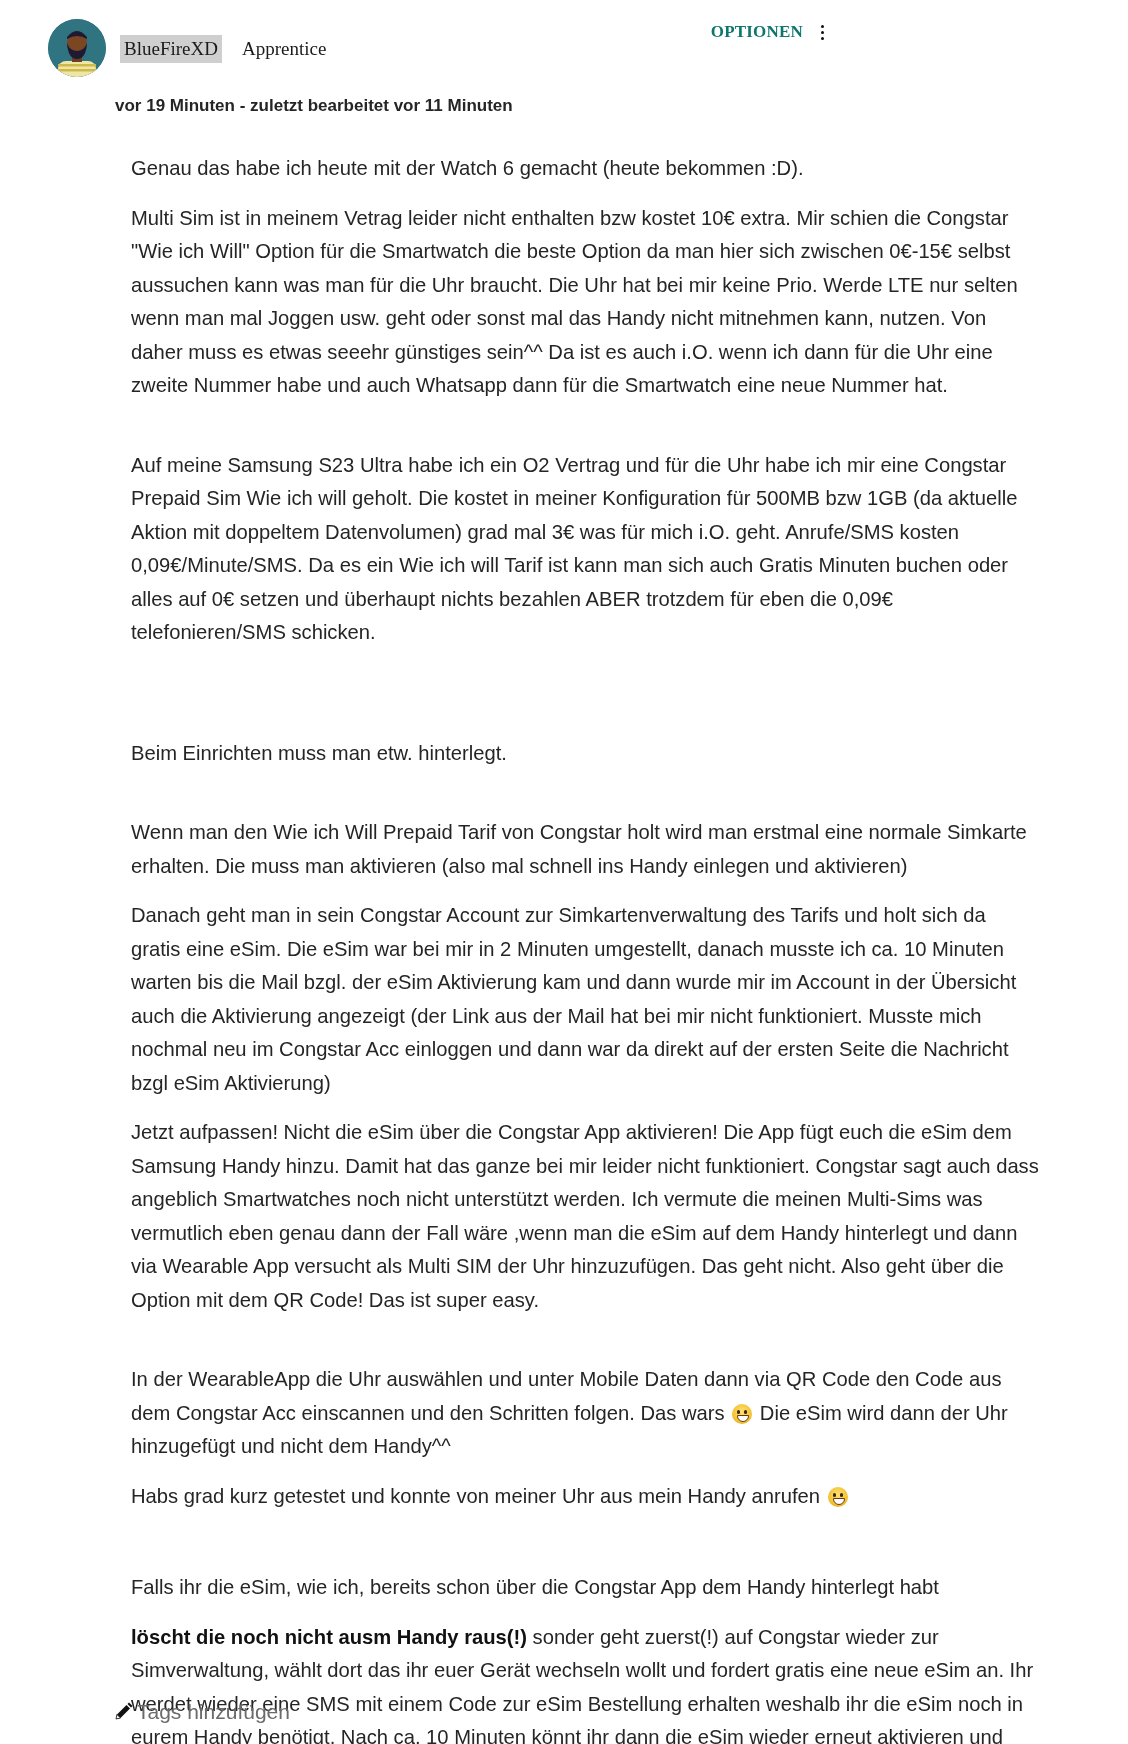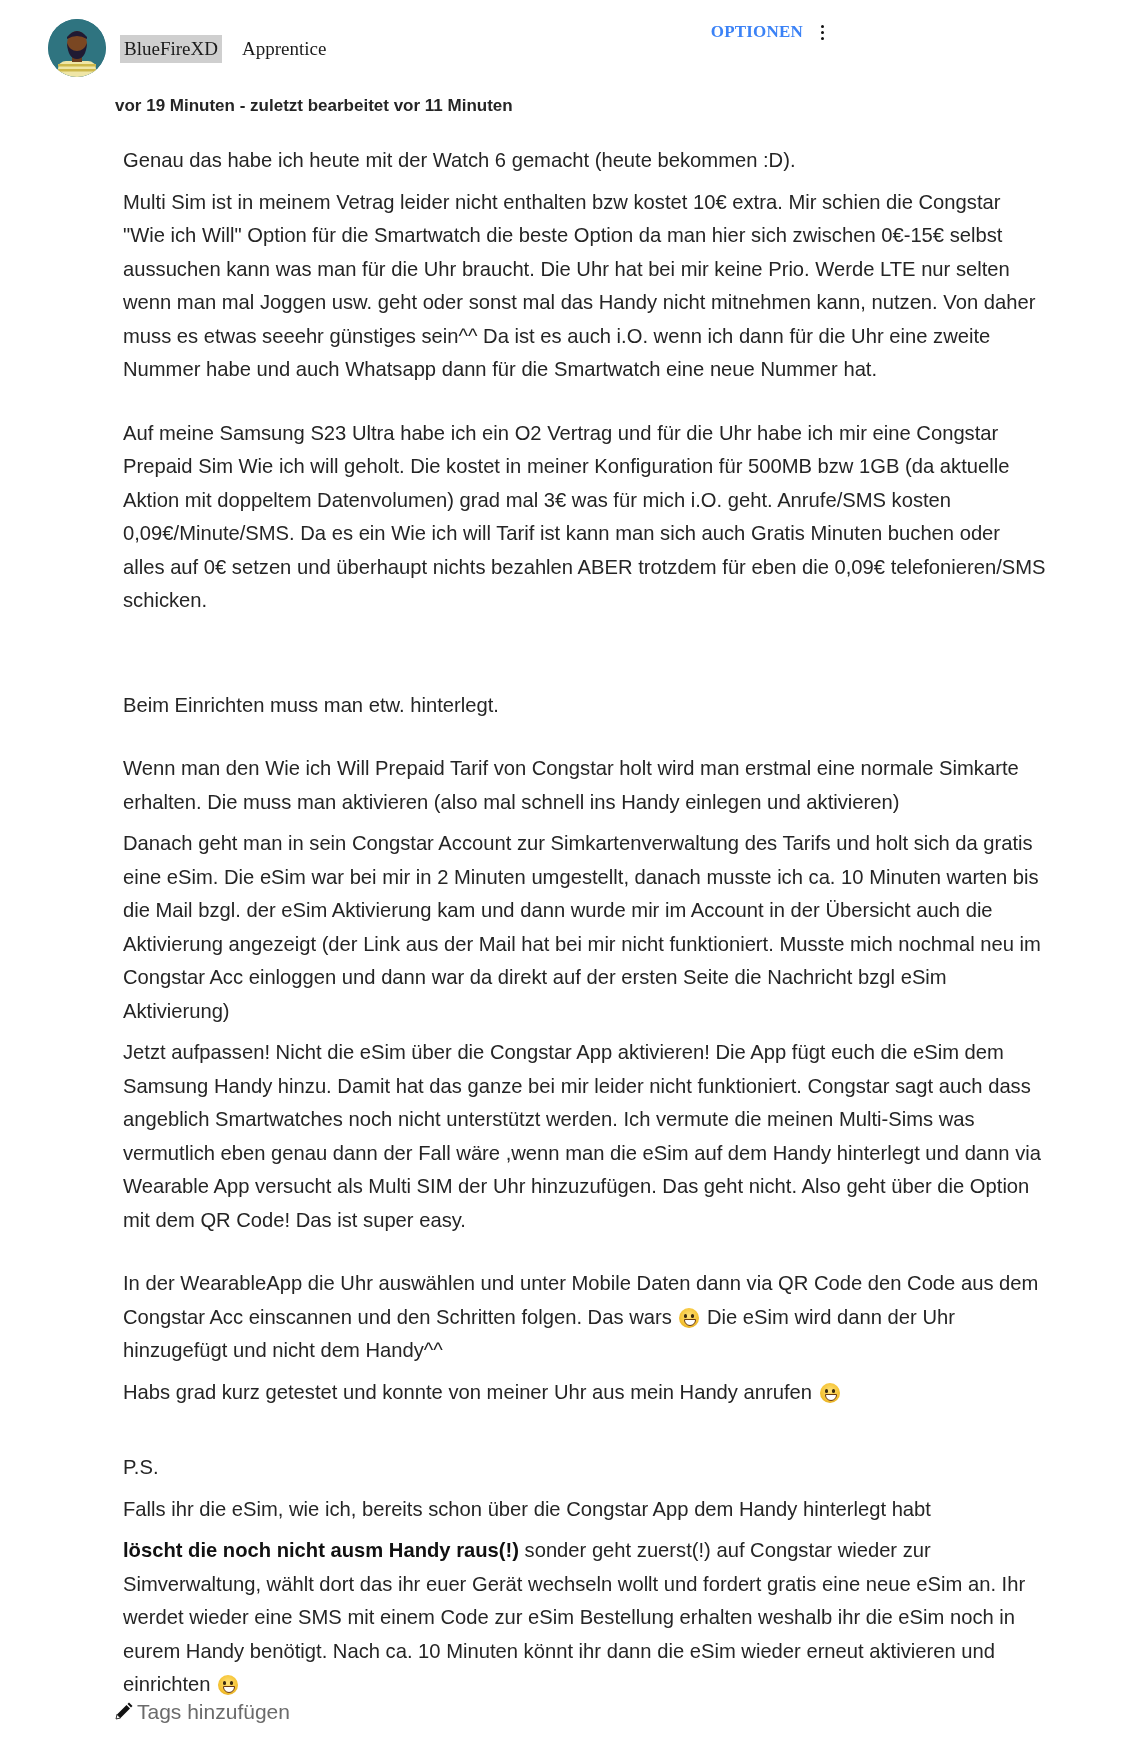--- a/index.html
+++ b/index.html
@@ -15,32 +15,32 @@
     .author {
       position: absolute; left: 120px; top: 35px; height: 28px; line-height: 28px;
       font-size: 19px; display: flex; align-items: center;
     }
     .author-name {
       background: #cfcfcf; padding: 0 4px; color: #1b1b1b; font-size: 19px;
     }
     .author-rank { margin-left: 20px; color: #1b1b1b; font-size: 19px; }
     .options {
       position: absolute; right: 76px; top: 22px; display: flex; align-items: center;
-      font-size: 17px; font-weight: bold; color: #3b82f6; letter-spacing: 0.2px; cursor: pointer; justify-content: flex-end;
+      font-size: 17px; font-weight: bold; color: #0f766e; letter-spacing: 0.2px; cursor: pointer; justify-content: flex-end;
     }
     .options-dots { margin-left: 18px; display: flex; flex-direction: column; gap: 3px; }
     .options-dots span { width: 3px; height: 3px; background: #111; border-radius: 50%; display: block; }
     .meta {
       position: absolute; left: 115px; top: 96px; font-size: 17px; color: #252525; font-weight: bold;
     }
     .body-text {
       position: absolute; left: 115px; top: 136px; width: 940px;
       font-size: 20.2px; line-height: 33.5px; color: #252525;
     }
-    .body-text p { margin: 8px; }
+    .body-text p { margin: 16px; }
     .gap1 { height: 14px; }
     .gap-lg { height: 55px; }
     .emoji {
       display: inline-block; width: 20px; height: 20px; border-radius: 50%;
       background: radial-gradient(circle at 50% 40%, #ffe27a 0%, #f5c232 60%, #d49a16 100%);
       vertical-align: -4px; position: relative; margin: 0 2px;
     }
     .emoji::before {
       content: ""; position: absolute; left: 5px; top: 6px; width: 3px; height: 4px;
       background: #3b2a10; border-radius: 2px; box-shadow: 7px 0 0 #3b2a10;
@@ -97,21 +97,20 @@
   <div class="gap-lg"></div>
   <p>Beim Einrichten muss man etw. hinterlegt.</p>
   <div class="gap1"></div>
   <p>Wenn man den Wie ich Will Prepaid Tarif von Congstar holt wird man erstmal eine normale Simkarte erhalten. Die muss man aktivieren (also mal schnell ins Handy einlegen und aktivieren)</p>
   <p>Danach geht man in sein Congstar Account zur Simkartenverwaltung des Tarifs und  holt sich da gratis eine eSim. Die eSim war bei mir in 2 Minuten umgestellt, danach musste ich ca. 10 Minuten warten bis die Mail bzgl. der eSim Aktivierung kam und dann wurde mir im Account in der Übersicht auch die Aktivierung angezeigt (der Link aus der Mail hat bei mir nicht funktioniert. Musste mich nochmal neu im Congstar Acc einloggen und dann war da direkt auf der ersten Seite die Nachricht bzgl eSim Aktivierung)</p>
   <p>Jetzt aufpassen! Nicht die eSim über die Congstar App aktivieren! Die App fügt euch die eSim dem Samsung Handy hinzu. Damit hat das ganze bei mir leider nicht funktioniert. Congstar sagt auch dass angeblich Smartwatches noch nicht unterstützt werden. Ich vermute die meinen Multi-Sims was vermutlich eben genau dann der Fall wäre ,wenn man die eSim auf dem Handy hinterlegt und dann via Wearable App versucht als Multi SIM der Uhr hinzuzufügen. Das geht nicht. Also geht über die Option mit dem QR Code! Das ist super easy.</p>
   <div class="gap1"></div>
   <p><span>In der WearableApp die Uhr auswählen und unter Mobile Daten dann via QR Code den Code aus dem Congstar Acc einscannen und den Schritten folgen. Das wars</span> <span class="emoji"></span><span> Die eSim wird dann der Uhr hinzugefügt und nicht dem Handy^^</span></p>
   <p><span>Habs grad kurz getestet und konnte von meiner Uhr aus mein Handy anrufen</span> <span class="emoji"></span></p>
   <div class="gap1" style="height:26px"></div>
-  <p>P.S.</p>
   <p>Falls ihr die eSim, wie ich, bereits schon über die Congstar App dem Handy hinterlegt habt</p>
   <p><b>löscht die noch nicht ausm Handy raus(!)</b><span> sonder geht zuerst(!) auf Congstar wieder zur Simverwaltung, wählt dort das ihr euer Gerät wechseln wollt und fordert gratis eine neue eSim an. Ihr werdet wieder eine SMS mit einem Code zur eSim Bestellung erhalten weshalb ihr die eSim noch in eurem Handy benötigt. Nach ca. 10 Minuten könnt ihr dann die eSim wieder erneut aktivieren und einrichten</span> <span class="emoji"></span></p>
 </div>
 
 <div class="tags">
   <svg width="20" height="20" viewBox="0 0 20 20">
     <path d="M3 17 L4 12.5 L13.5 3 L17 6.5 L7.5 16 Z" fill="#111"></path>
     <path d="M14.5 2 L16 0.5 L19.5 4 L18 5.5 Z" fill="#111"></path>
     <path d="M3 17 L4 12.5 L7.5 16 Z" fill="#fff" stroke="#111" stroke-width="0.8"></path>
   </svg>

